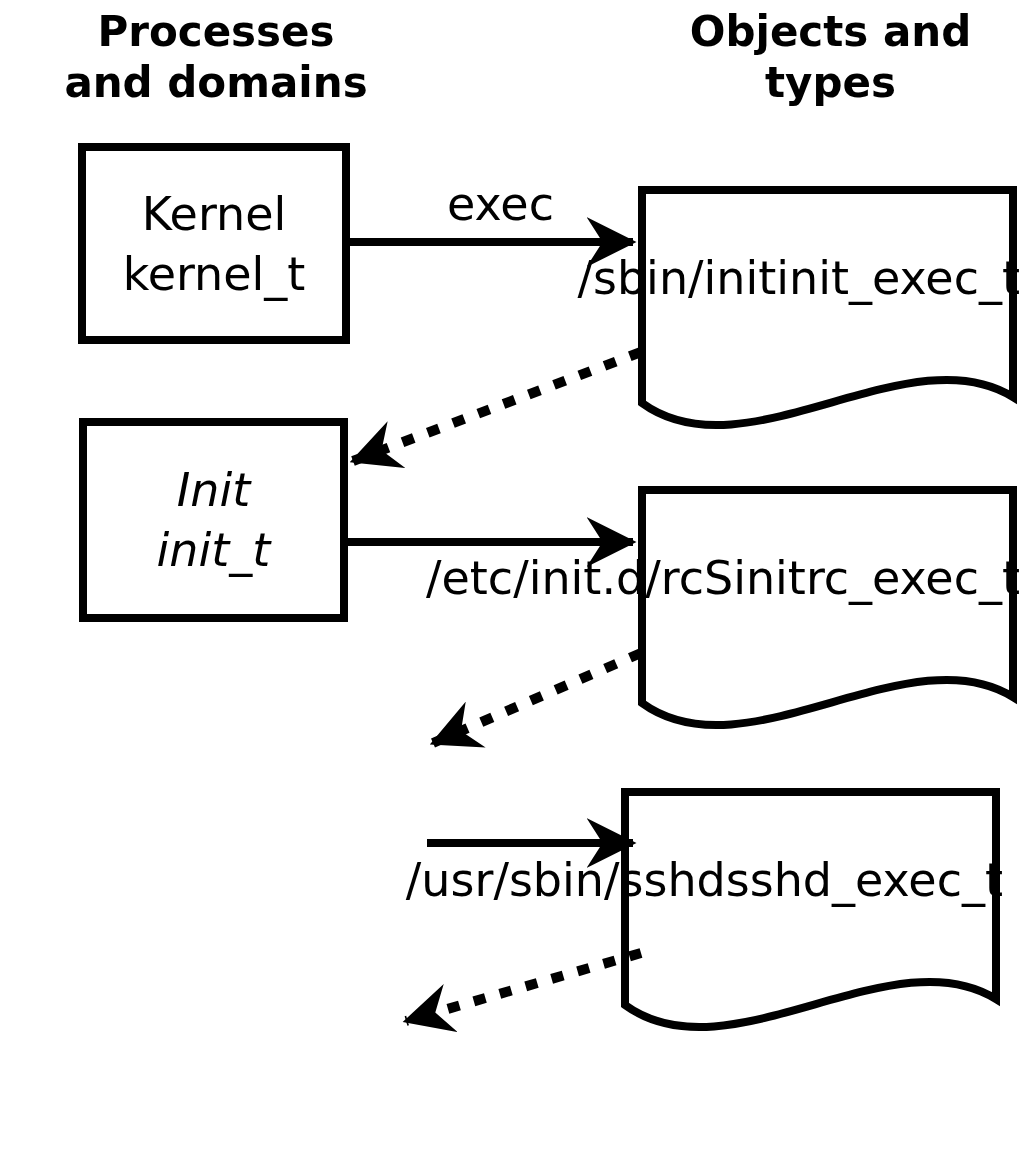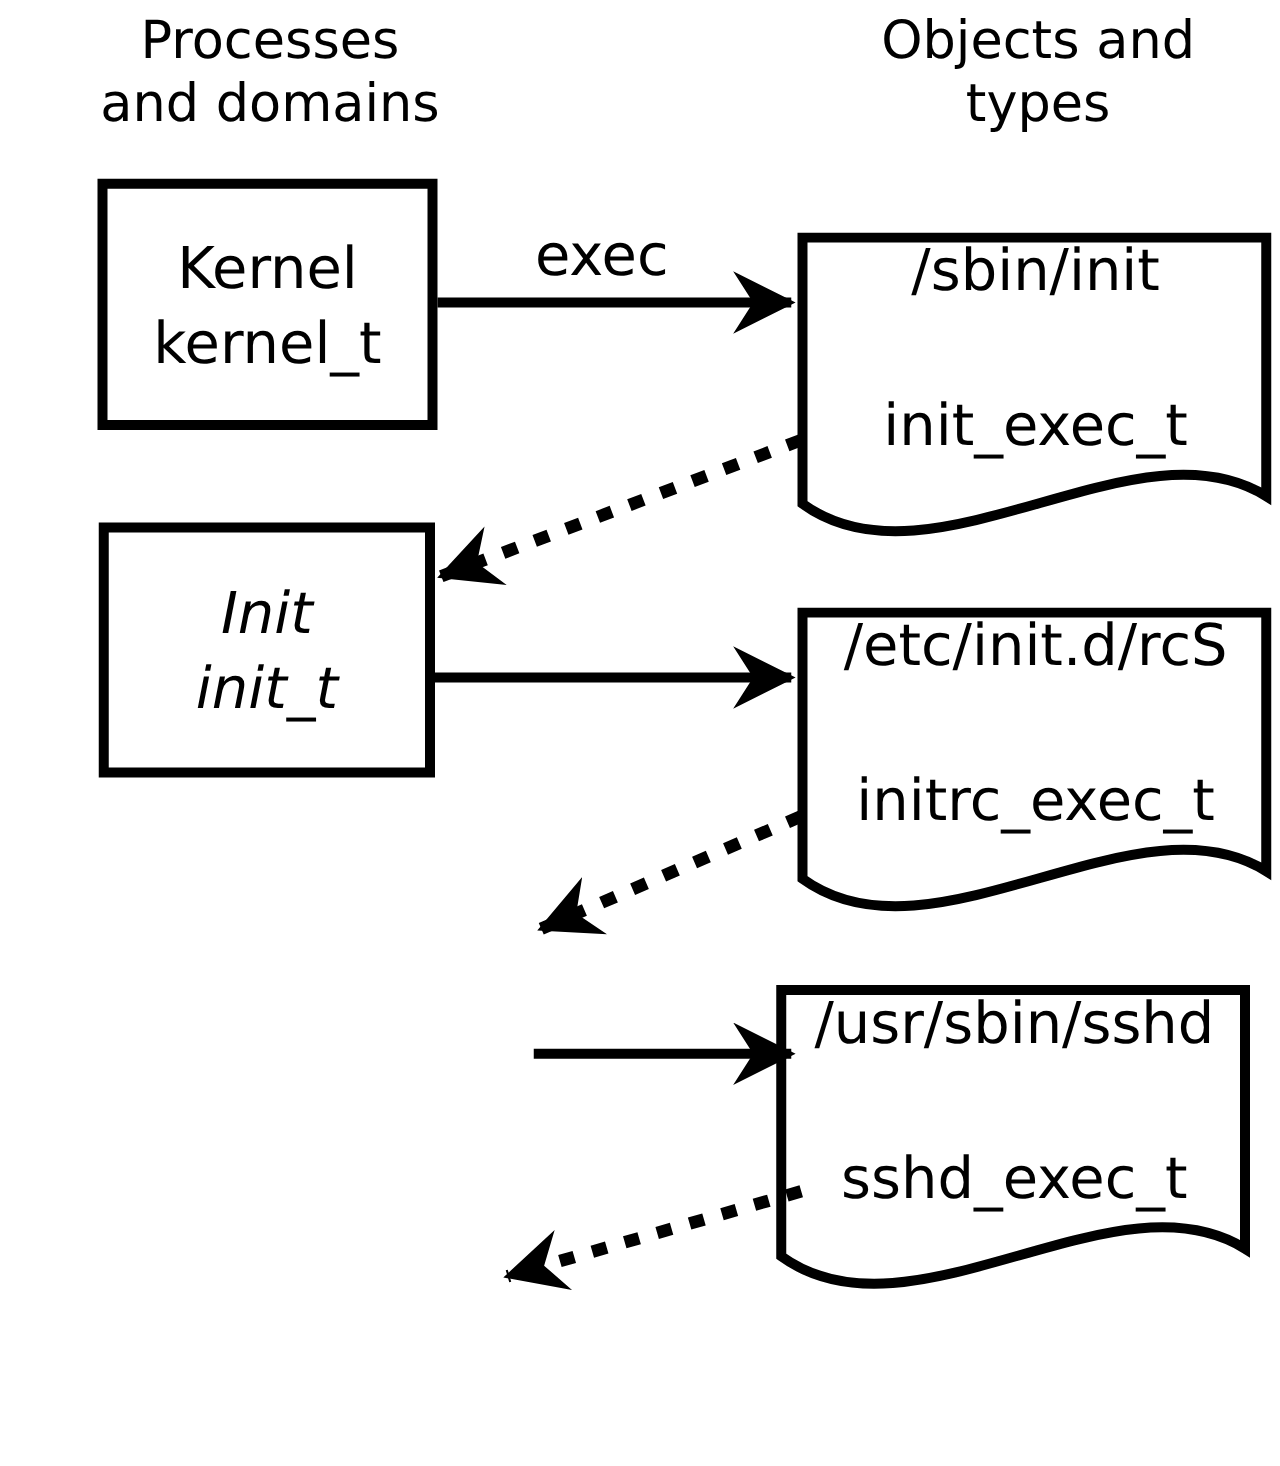--- a/index.html
+++ b/index.html
@@ -8,21 +8,21 @@
     width: 1024px;
     height: 1173px;
     background: #ffffff;
     color: #000000;
     font-family: "DejaVu Sans", sans-serif;
     overflow: hidden;
   }
   .hdr {
     position: absolute;
     text-align: center;
-    font-weight: normal;
+    font-weight: bold;
     font-size: 42px;
     line-height: 51px;
     white-space: nowrap;
   }
   .pbox {
     position: absolute;
     box-sizing: border-box;
     border: 8px solid #000000;
     background: #ffffff;
     display: flex;
@@ -35,29 +35,30 @@
   }
   .doc { position: absolute; }
   .doc svg { position: absolute; left: 0; top: 0; }
   .doc-label {
     position: absolute;
     left: 0;
     top: 0;
     width: 100%;
     height: 184px;
     display: flex;
-    flex-direction: column;
+    flex-direction: row;
     align-items: center;
-    justify-content: space-between;
+    justify-content: flex-end;
     text-align: center;
     font-size: 46px;
     line-height: 60px;
   }
   .edge-label {
     position: absolute;
+    text-align: center;
     font-size: 46px;
     line-height: 48px;
     white-space: nowrap;
   }
   .arrows {
     position: absolute;
     left: 0; top: 0;
     pointer-events: none;
   }
   .txtline { white-space: nowrap; }

